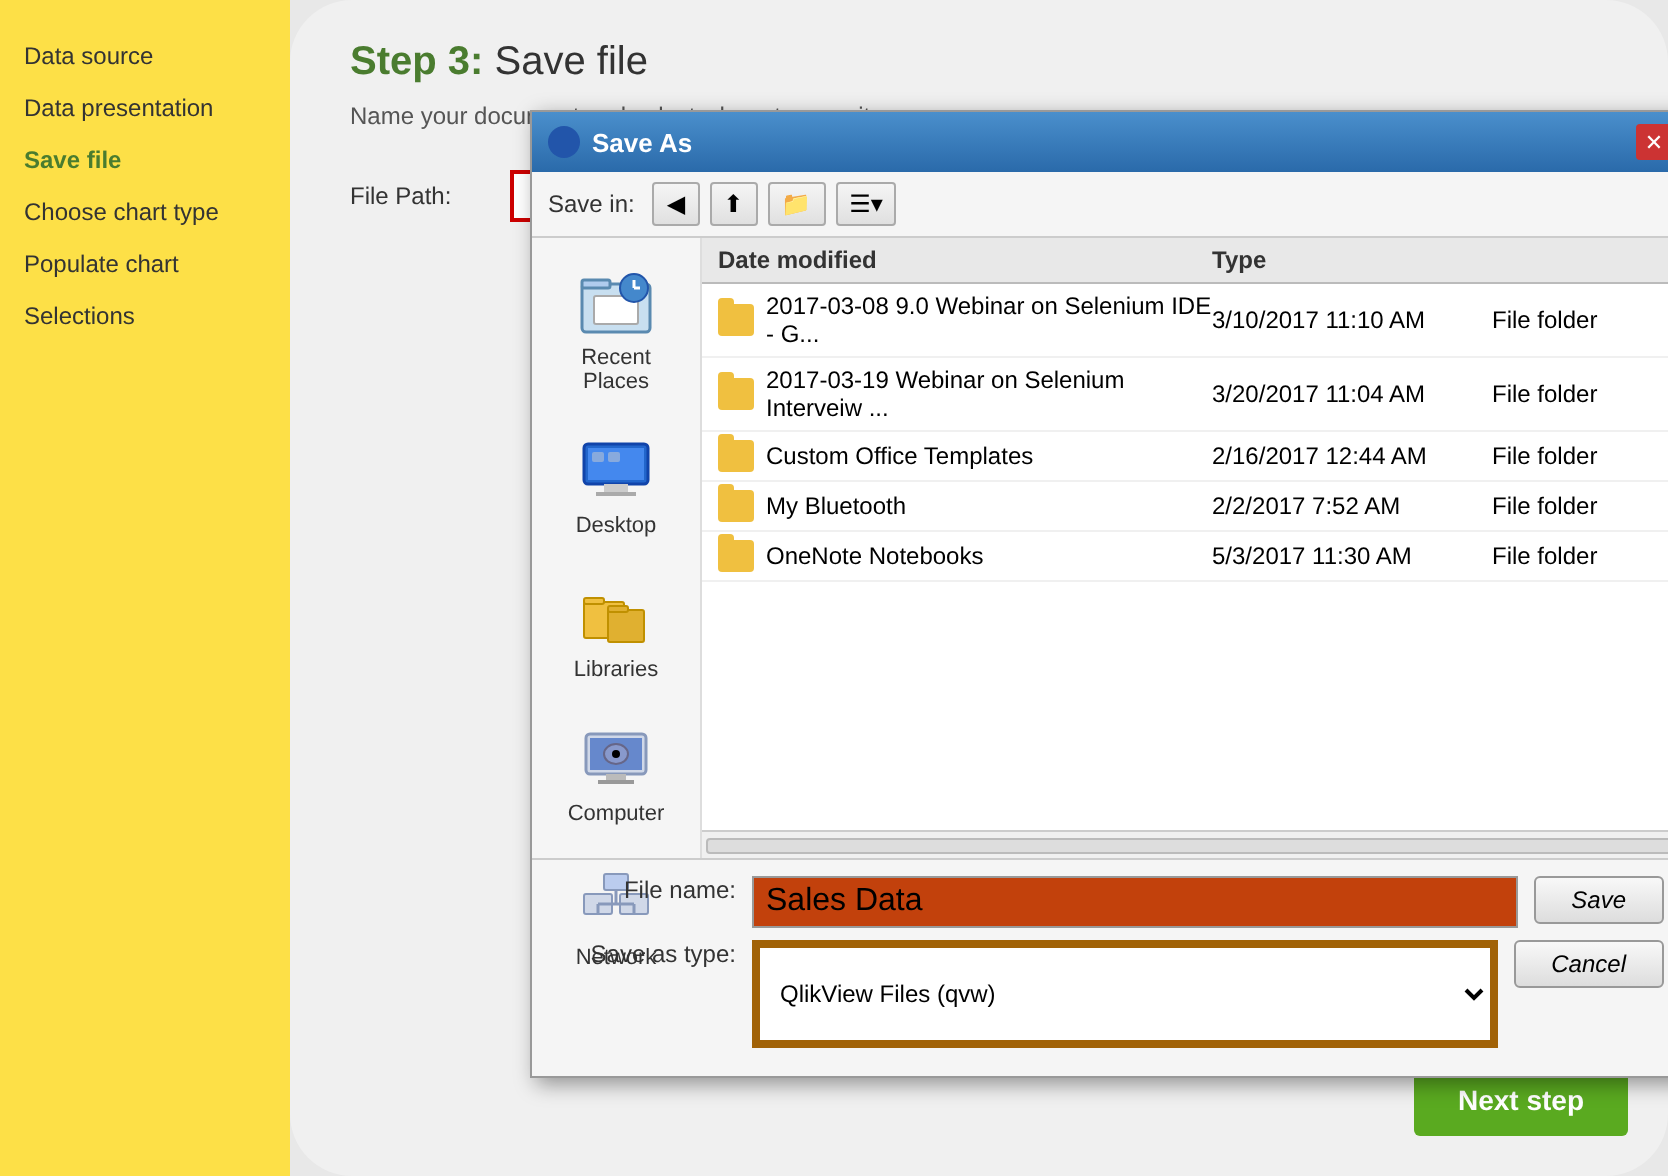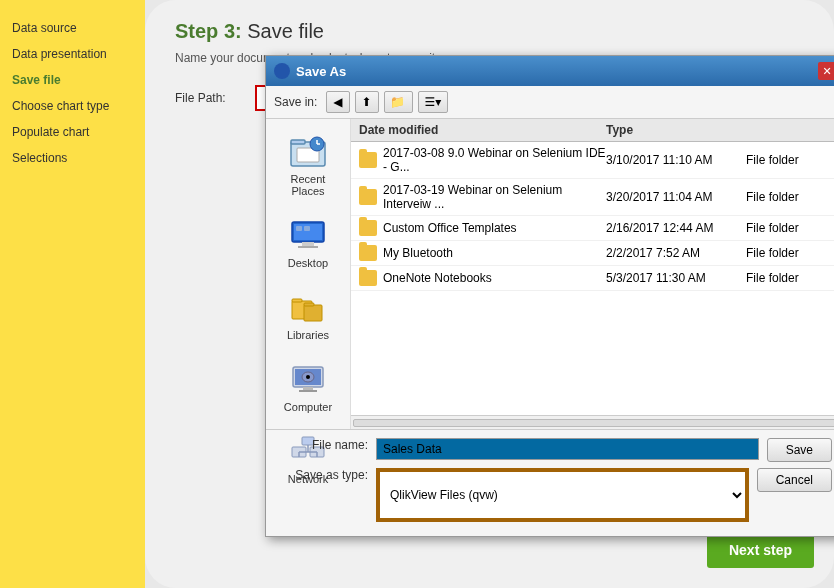--- a/index.html
+++ b/index.html
@@ -265,39 +265,40 @@
     .dialog-field-label {
       font-size: 12px;
       color: #333;
       width: 90px;
       text-align: right;
     }
     .dialog-field-input {
       flex: 1;
       border: 1px solid #999;
       padding: 3px 6px;
-      font-size: 12px;
-      background: #0369a1;
+      font-size: 16px;
+      background: #c2410c;
       outline: none;
     }
     .dialog-field-select {
       flex: 1;
       border: 4px solid #a16207;
       padding: 15px 6px;
       font-size: 12px;
       background: white;
       outline: none;
     }
     .dialog-field-btn {
       background: linear-gradient(to bottom, #f8f8f8, #ddd);
       border: 1px solid #999;
       padding: 4px 18px;
       font-size: 12px;
       cursor: pointer;
       border-radius: 3px;
+      font-style: italic;
     }
 
     
     .next-step-btn {
       position: absolute;
       bottom: 20px;
       right: 20px;
       background: #5aaa20;
       color: white;
       border: none;

